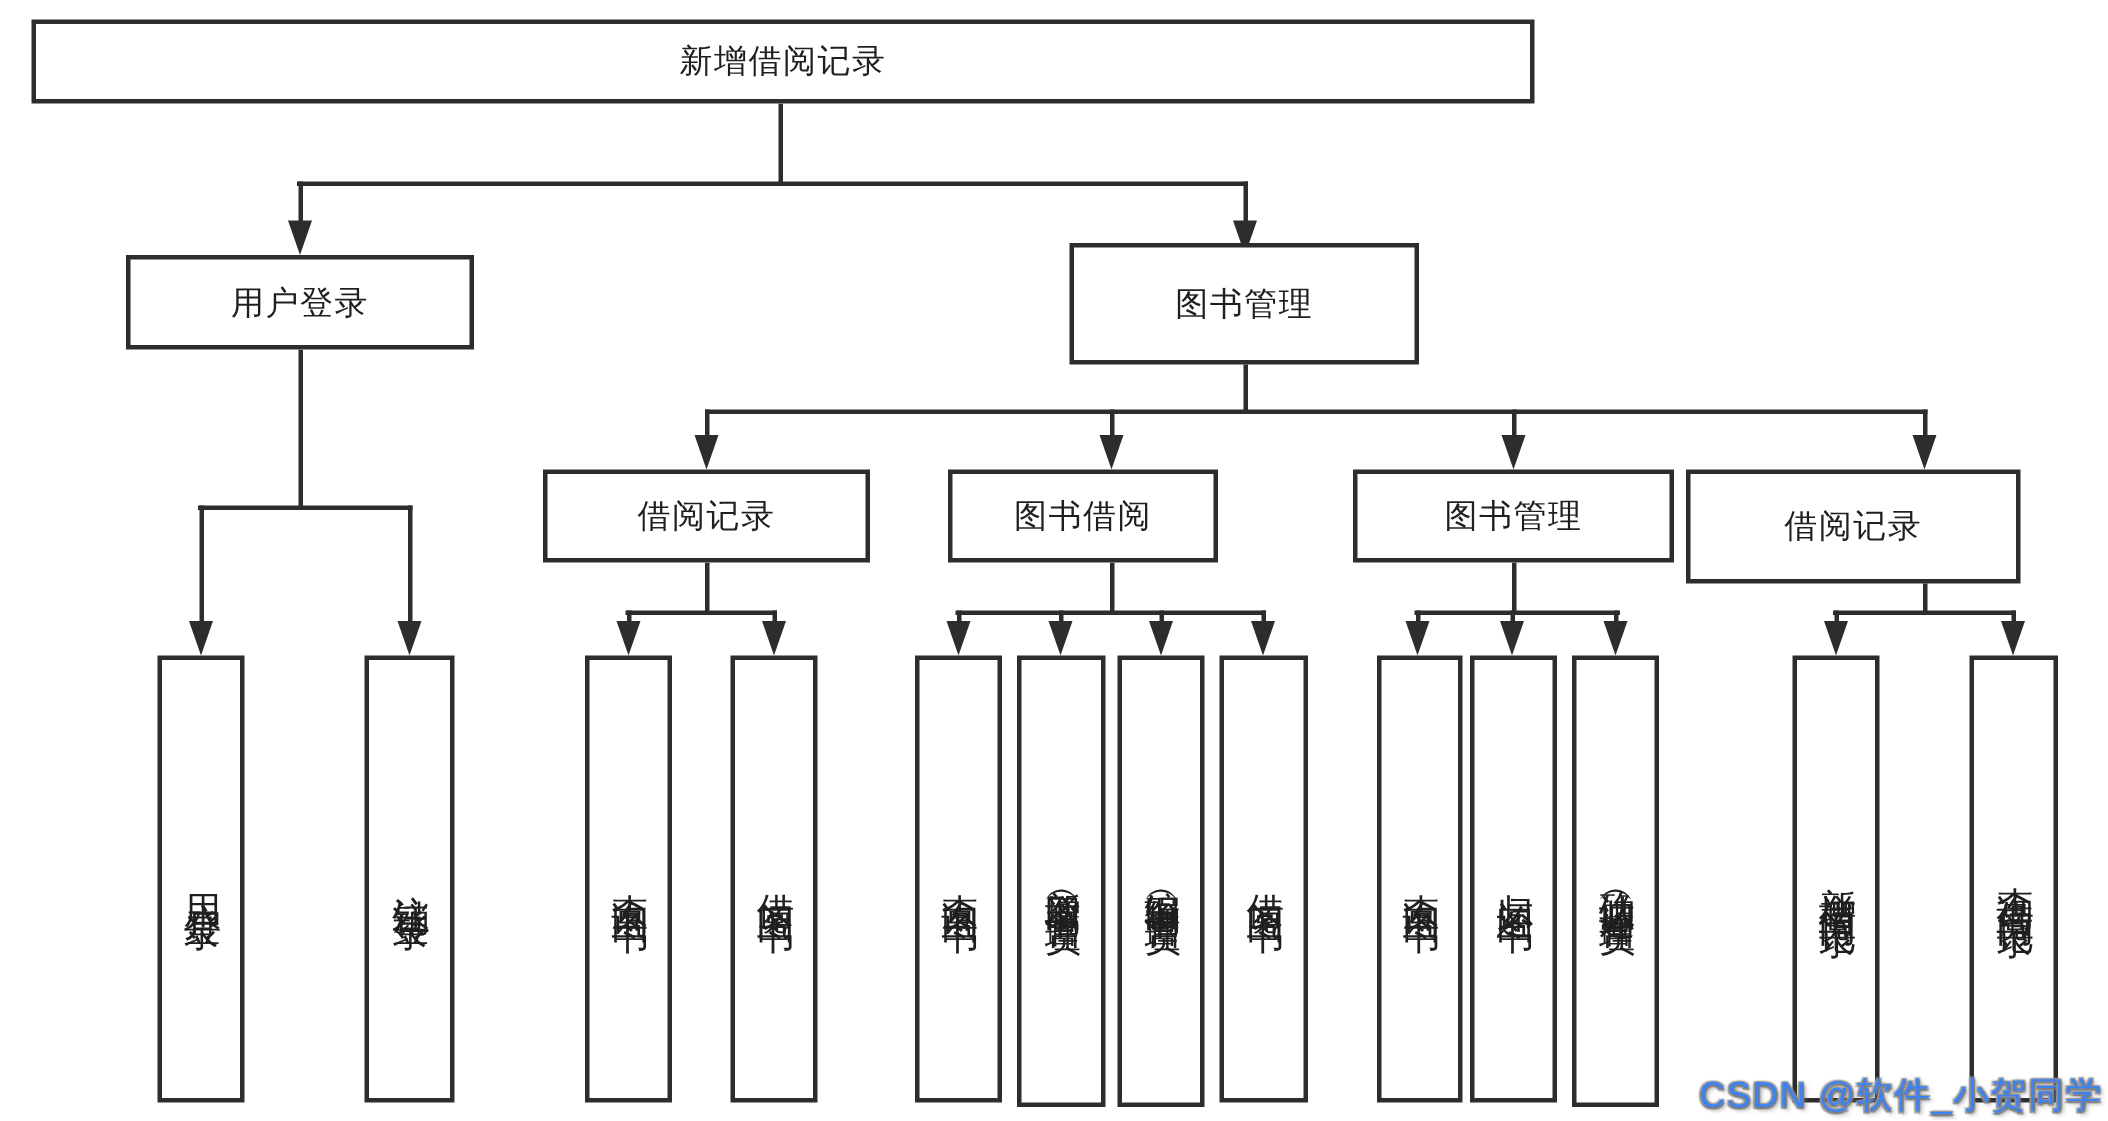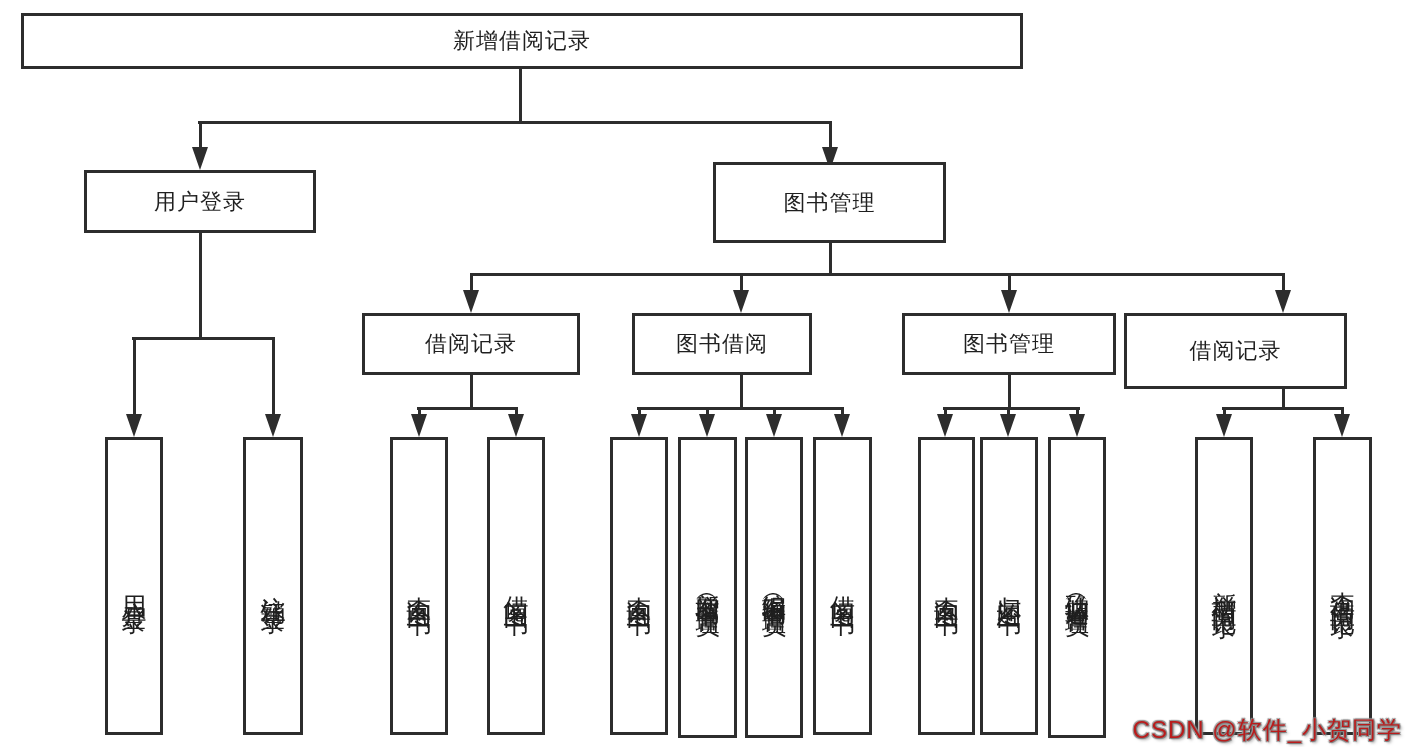--- a/index.html
+++ b/index.html
@@ -22,21 +22,21 @@
   }
   .vl { position:absolute; width:3px; background:#2d2d2d; z-index:1; }
   .hl { position:absolute; height:3px; background:#2d2d2d; z-index:1; }
   .ar {
     position:absolute; width:0; height:0; z-index:1;
     border-left:8px solid transparent; border-right:8px solid transparent;
     border-top:23px solid #2d2d2d;
   }
   .watermark {
     position:absolute; top:714px; right:3px; z-index:5;
-    font-size:24px; letter-spacing:1px; color:#b91c1c; white-space:nowrap;
+    font-size:24px; letter-spacing:1px; color:#3b82f6; white-space:nowrap;
     text-shadow: 1px 1px 1px #7a7a7a, -1px -1px 1px #9a9a9a,
                  1px -1px 1px #8a8a8a, -1px 1px 1px #8a8a8a,
                  2px 2px 3px rgba(90,90,90,0.55);
   }
 </style>
 </head>
 <body>
 
 <div id="stage">
 

